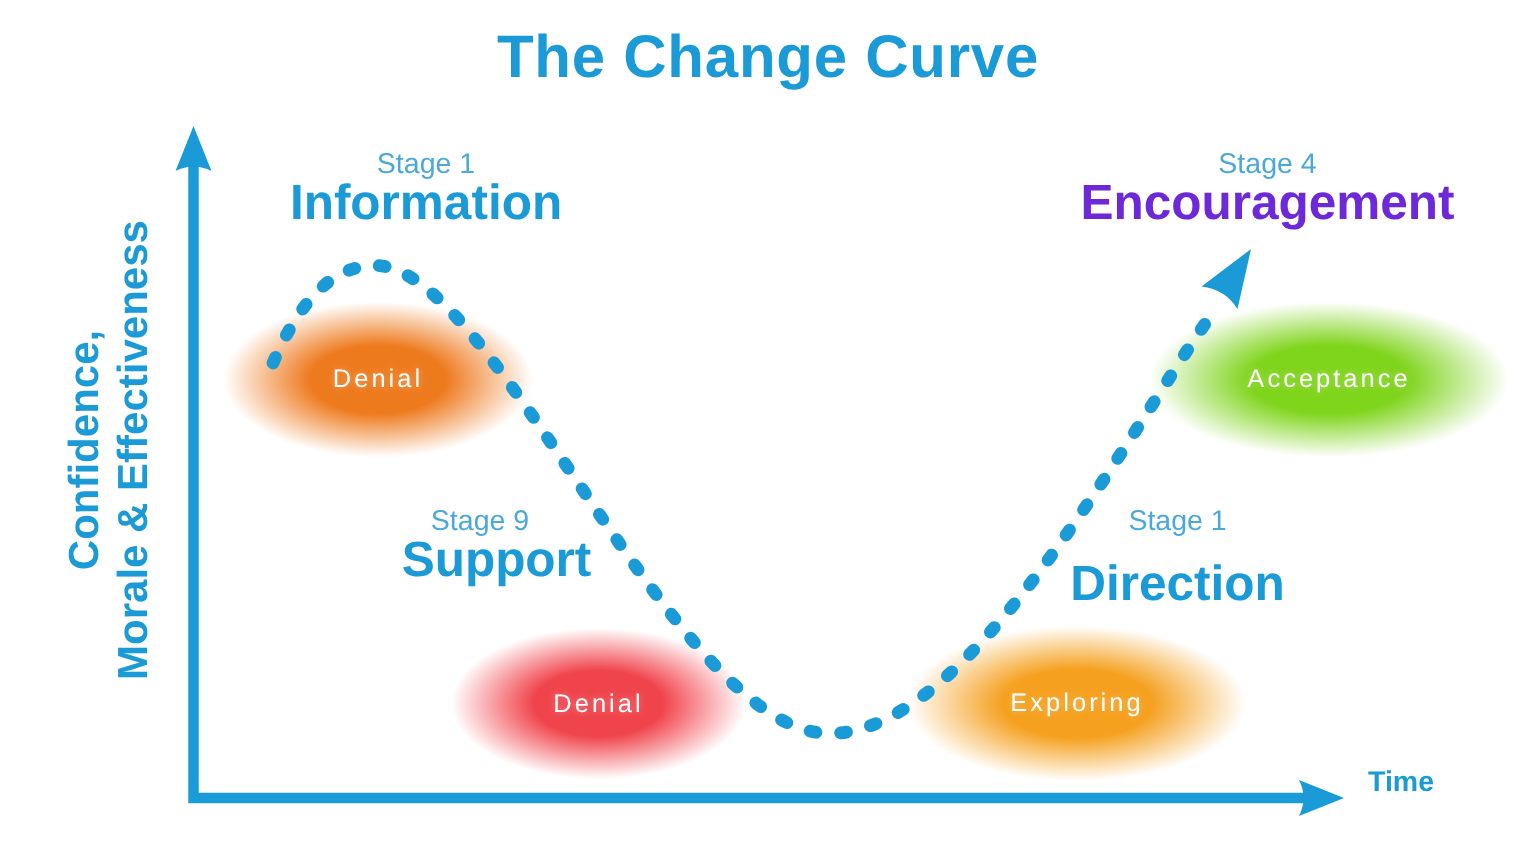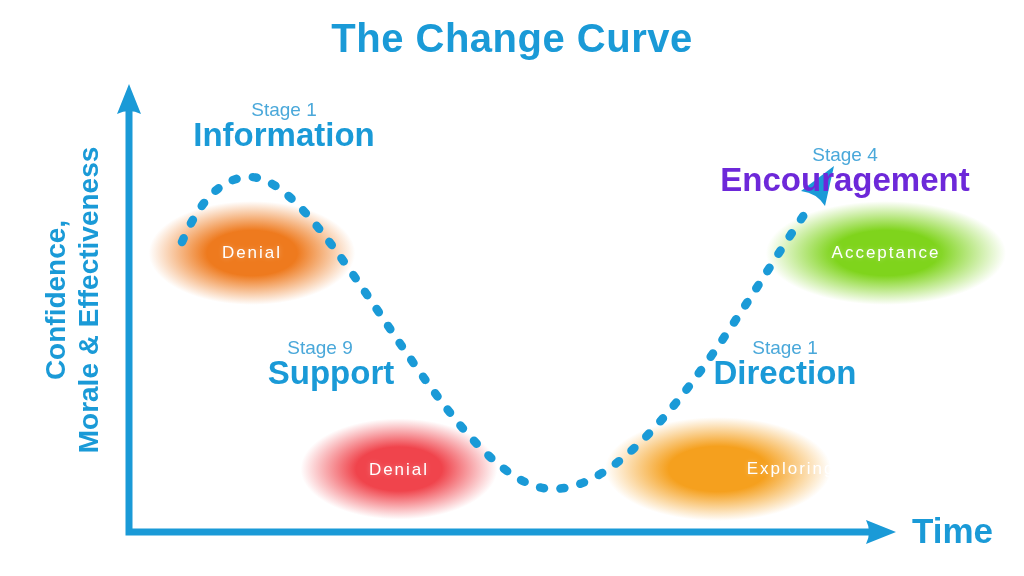--- a/index.html
+++ b/index.html
@@ -30,21 +30,21 @@
     white-space: nowrap;
     font-size: 28px;
     font-weight: bold;
     line-height: 33px;
   }
   .y-label span { display: block; }
 
   .x-label {
     position: absolute;
     left: 912px; top: 511px;
-    font-size: 35px;
+    font-size: 19px;
     font-weight: bold;
   }
 
   svg.plot { position: absolute; left: 0; top: 0; }
 
   .stage {
     position: absolute;
     text-align: center;
     transform: translateX(-50%);
     white-space: nowrap;
@@ -59,21 +59,21 @@
     align-items: center;
     justify-content: center;
     color: #ffffff;
     font-size: 17px;
     font-weight: 500;
     letter-spacing: 2px;
     text-shadow: 0 0 5px rgba(255,255,255,0.35);
   }
   .badge-denial     { left: 252px; top: 253px; width: 215px; height: 108px; }
   .badge-anger      { left: 399px; top: 469px; width: 205px; height: 105px; }
-  .badge-exploring  { left: 718px; top: 469px; width: 235px; height: 108px; justify-content: flex-end; }
+  .badge-exploring  { left: 718px; top: 469px; width: 235px; height: 108px; }
   .badge-acceptance { left: 886px; top: 253px; width: 250px; height: 108px; }
 </style>
 </head>
 <body>
 
 <div class="stage-canvas">
 
   <div class="title" style="color: rgb(26, 154, 215);">The Change Curve</div>
 
   <div class="y-label" style="color: rgb(26, 154, 215);">
@@ -103,26 +103,26 @@
     <path d="M896,532 L866,520 Q872,532 866,544 Z" fill="#1a9ad7"></path>
 
     <path d="M182,242 C200,200 222,177 250,177 C330,177 450,489 553,489 C645,489 745,300 806,212" fill="none" stroke-width="8.5" stroke-linecap="round" stroke-dasharray="4 16.5" stroke="#1a9ad7"></path>
     <path d="M834,166 L825,206 Q817,193 801,191 Z" fill="#1a9ad7"></path>
   </svg>
 
   <div class="stage" style="left:236px; top:98px;margin-left:48px;">
     <span class="stage-num" style="color: rgb(74, 168, 218);">Stage 1</span>
     <span class="stage-name" style="color: rgb(26, 154, 215);">Information</span>
   </div>
-  <div class="stage" style="left:845px; top:98px;margin-top:45px;">
+  <div class="stage" style="left:845px; top:98px;">
     <span class="stage-num" style="color: rgb(74, 168, 218);">Stage 4</span>
     <span class="stage-name" style="color: #6d28d9;">Encouragement</span>
   </div>
   <div class="stage" style="left:320px; top:336px;">
     <span class="stage-num" style="color: rgb(74, 168, 218);">Stage 9</span>
     <span class="stage-name" style="color: rgb(26, 154, 215); margin-left: 22px;">Support</span>
   </div>
   <div class="stage" style="left:785px; top:336px;">
     <span class="stage-num" style="color: rgb(74, 168, 218);">Stage 1</span>
-    <span class="stage-name" style="color: rgb(26, 154, 215);">Direction</span>
+    <span class="stage-name" style="color: rgb(26, 154, 215); margin-top: 16px;">Direction</span>
   </div>
 
 </div>
 
 </body></html>

